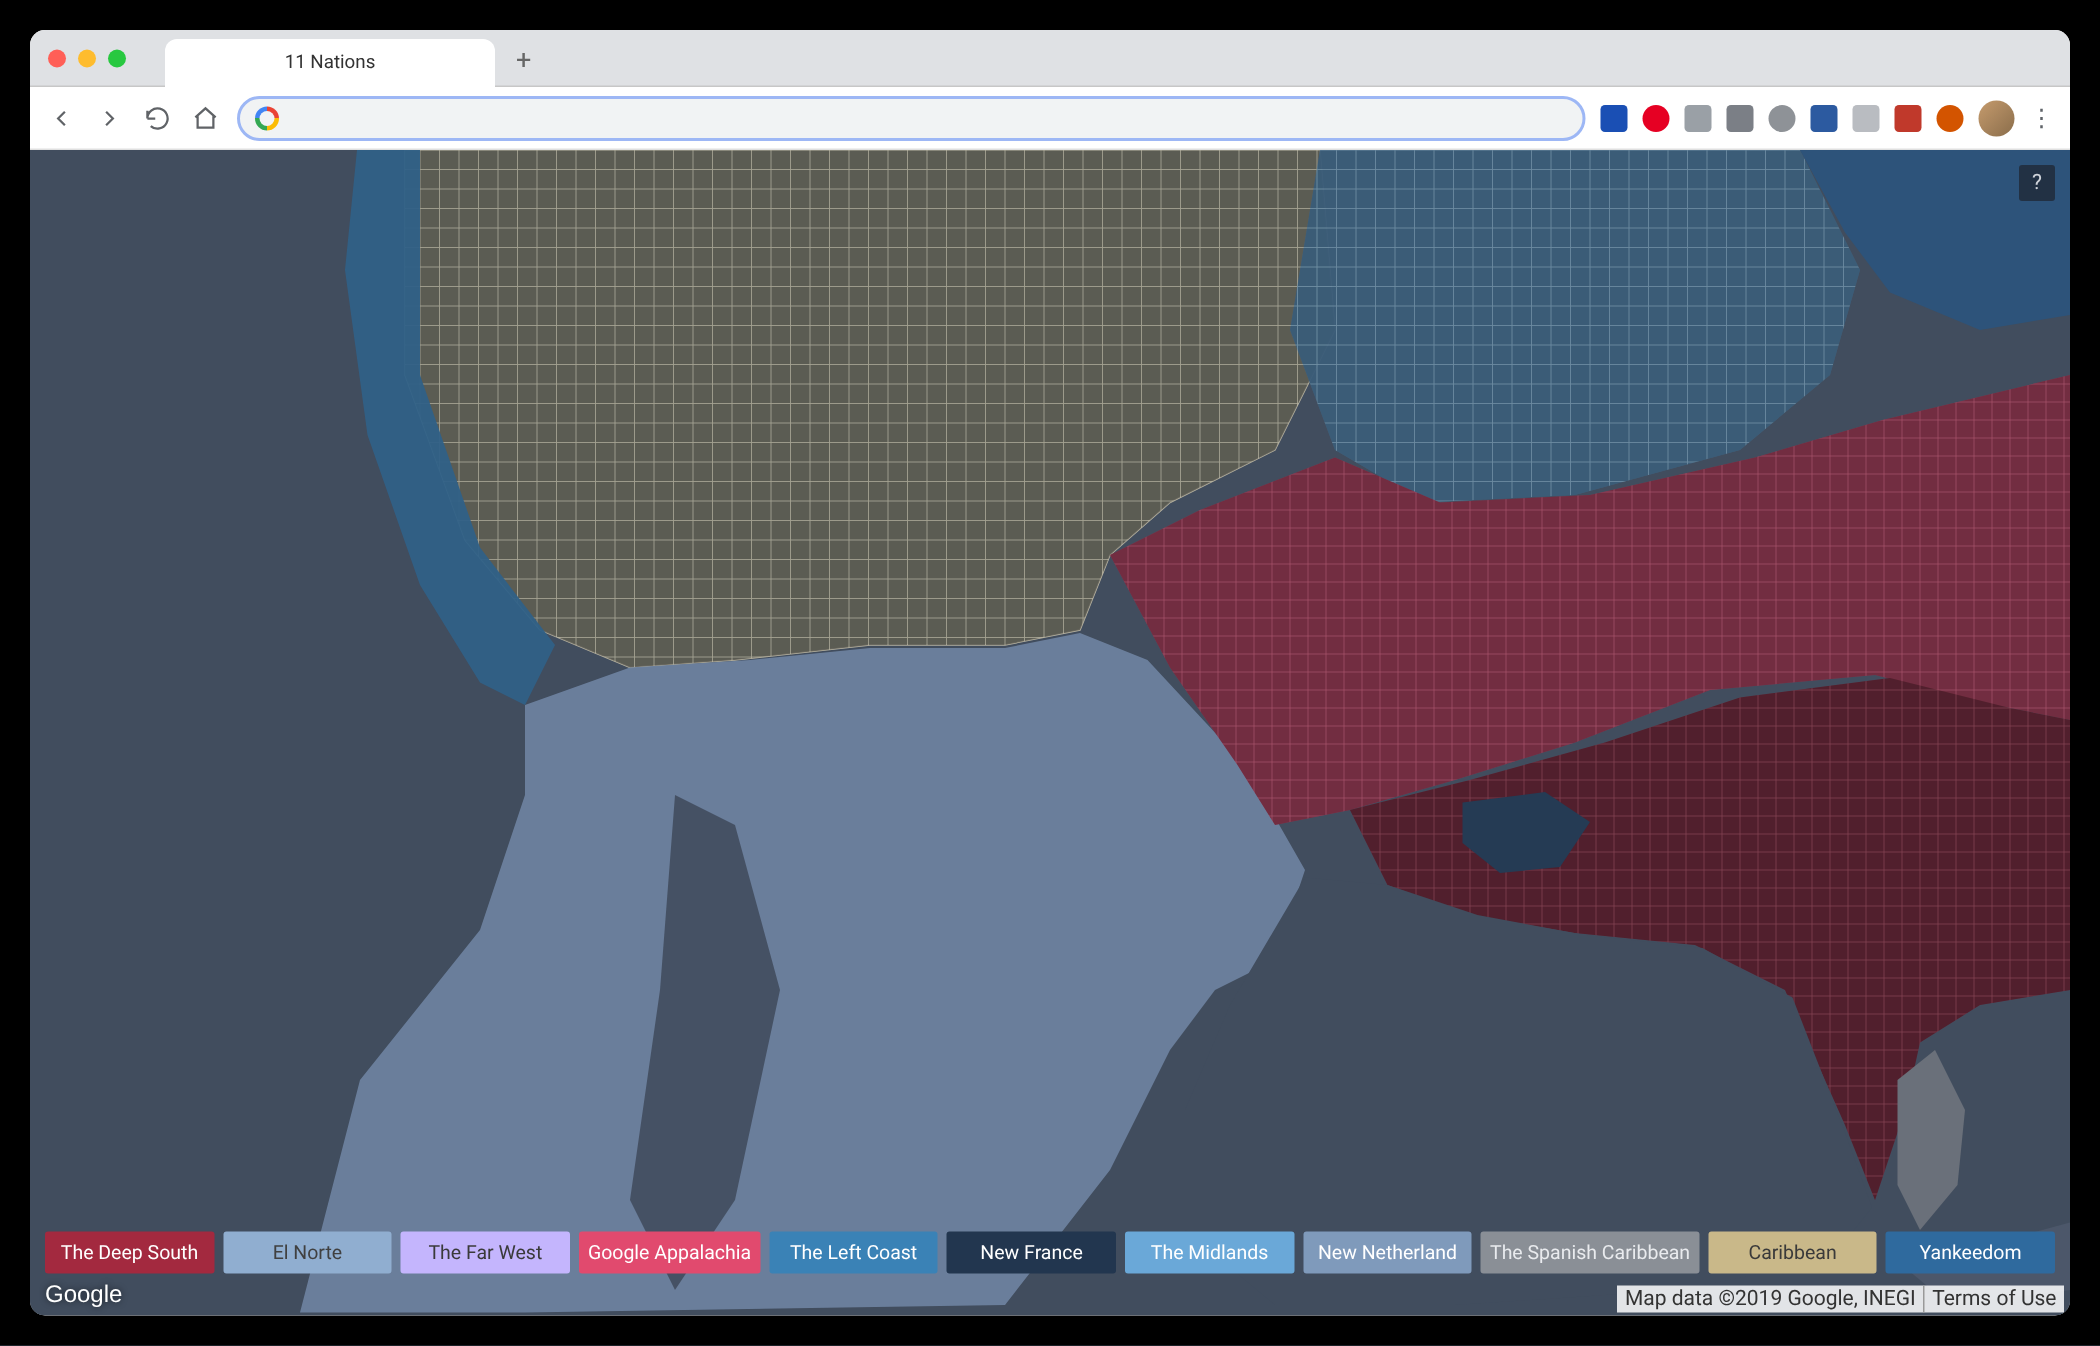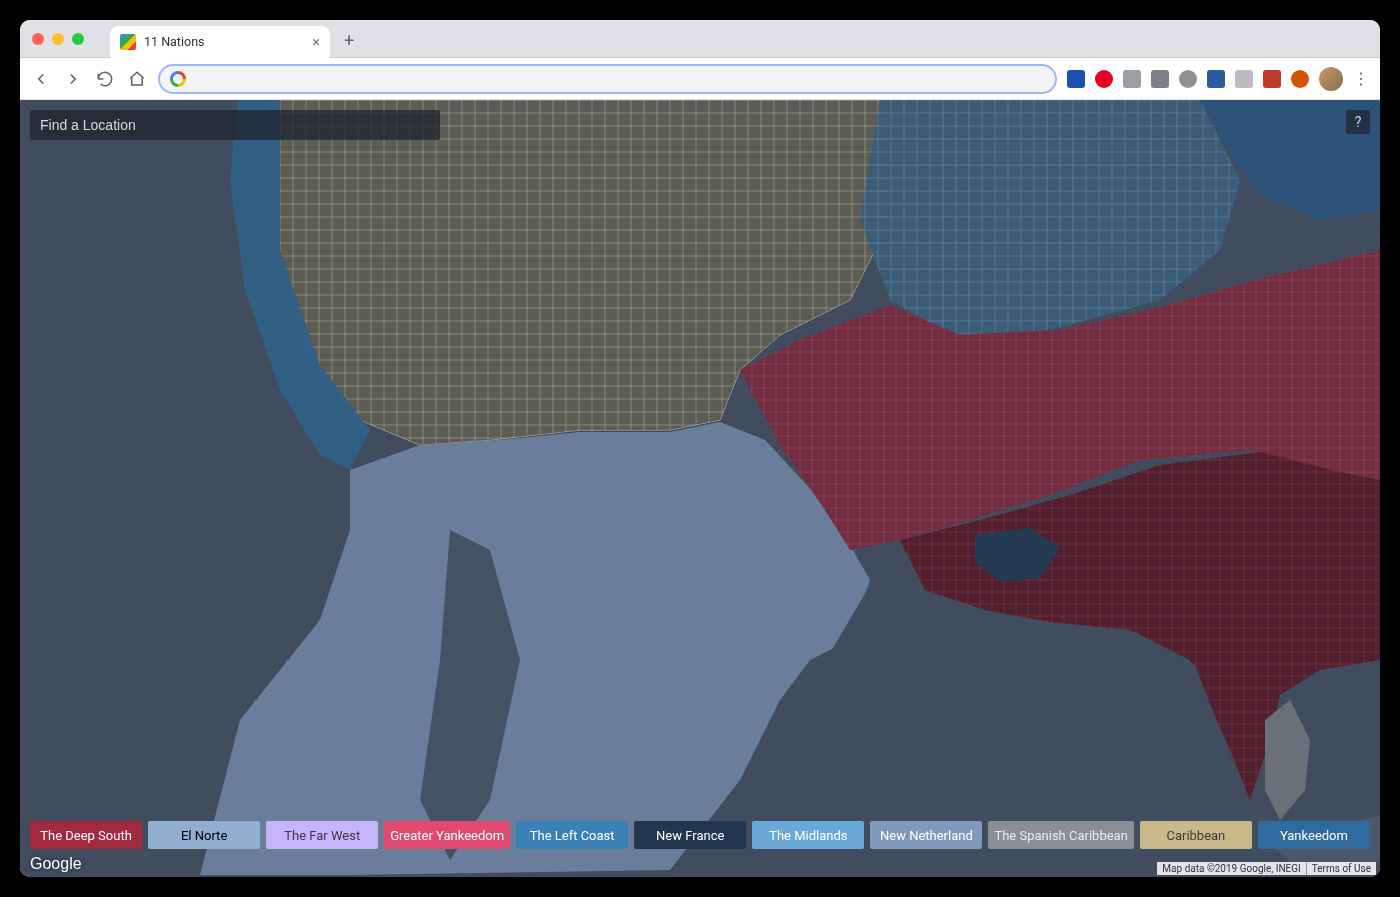--- a/index.html
+++ b/index.html
@@ -39,20 +39,21 @@
     height: 32px;
     min-width: 220px;
     border-radius: 8px 8px 0 0;
     display: flex;
     align-items: center;
     padding: 0 10px;
     gap: 8px;
     font-size: 12.5px;
     color: #333;
     margin-top: 6px;
+    flex-direction: column;
   }
   .tab .favicon {
     width: 16px; height: 16px;
     background: linear-gradient(135deg,#4285f4 25%, #34a853 25% 50%, #fbbc05 50% 75%, #ea4335 75%);
     border-radius: 2px;
   }
   .tab .close { margin-left: auto; color: #777; font-size: 14px; cursor: pointer; }
   .new-tab { color: #666; font-size: 18px; margin-left: 6px; margin-top:4px; cursor:pointer; }
 
   
@@ -149,21 +150,21 @@
   .google-logo {
     position:absolute; left: 10px; bottom: 4px;
     color: #fff; font-size: 16px; font-weight: 500;
     text-shadow: 0 0 4px rgba(0,0,0,0.6);
     font-family: "Product Sans", Arial, sans-serif;
     margin-top: 42px;
   }
   .attribution {
     position:absolute; right: 4px; bottom: 2px;
     display:flex; gap:0;
-    font-size: 10px;
+    font-size: 14px;
   }
   .attribution span {
     background: rgba(255,255,255,0.85);
     color: #333;
     padding: 1px 5px;
     border-left: 1px solid #999;
   }
   .attribution span:first-child{ border-left:none; }
 </style>
 </head>
@@ -265,40 +266,37 @@
         <path fill="#4a5768" d="M850 485 L905 490 L965 510 L1035 523 L1115 532 L1175 565 L1210 655 L1228 705 L1200 740 L1100 760 L950 770 L830 770 L770 720 L770 640 L800 570 Z"></path>
 
         <path fill="#7c828a" d="M1245 620 L1270 600 L1290 640 L1285 690 L1260 720 L1245 690 Z"></path>
 
         <path fill="#5a667a" d="M1250 745 L1360 715 L1360 760 L1280 770 Z" opacity="0.8"></path>
 
         <rect x="0" y="0" width="1360" height="777" fill="#1a2330" opacity="0.18"></rect>
       </svg>
     </div>
 
-    <div class="search-box">
-      <input type="text" placeholder="Find a Location" style="">
-    </div>
 
     <div class="help-btn">
       <span>?</span>
     </div>
 
     <div class="legend" id="legend">
         <div class="legend-item" style="background: rgb(163, 41, 63); color: rgb(255, 255, 255);">
           <span>The Deep South</span>
         </div>
-        <div class="legend-item" style="background: rgb(144, 174, 208); color: #000000; align-items: center;">
+        <div class="legend-item" style="background: rgb(144, 174, 208); color: #404040; align-items: center;">
           <span>El Norte</span>
         </div>
         <div class="legend-item" style="background: #c4b5fd; color: rgb(58, 58, 58);">
           <span>The Far West</span>
         </div>
         <div class="legend-item" style="background: rgb(225, 74, 110); color: rgb(255, 255, 255);">
-          <span>Greater Yankeedom</span>
+          <span>Google Appalachia</span>
         </div>
         <div class="legend-item" style="background: rgb(58, 130, 182); color: rgb(255, 255, 255);">
           <span>The Left Coast</span>
         </div>
         <div class="legend-item" style="background: rgb(34, 54, 79); color: rgb(255, 255, 255); align-items: center;">
           <span>New France</span>
         </div>
         <div class="legend-item" style="background: rgb(106, 168, 216); color: rgb(255, 255, 255);">
           <span>The Midlands</span>
         </div>

